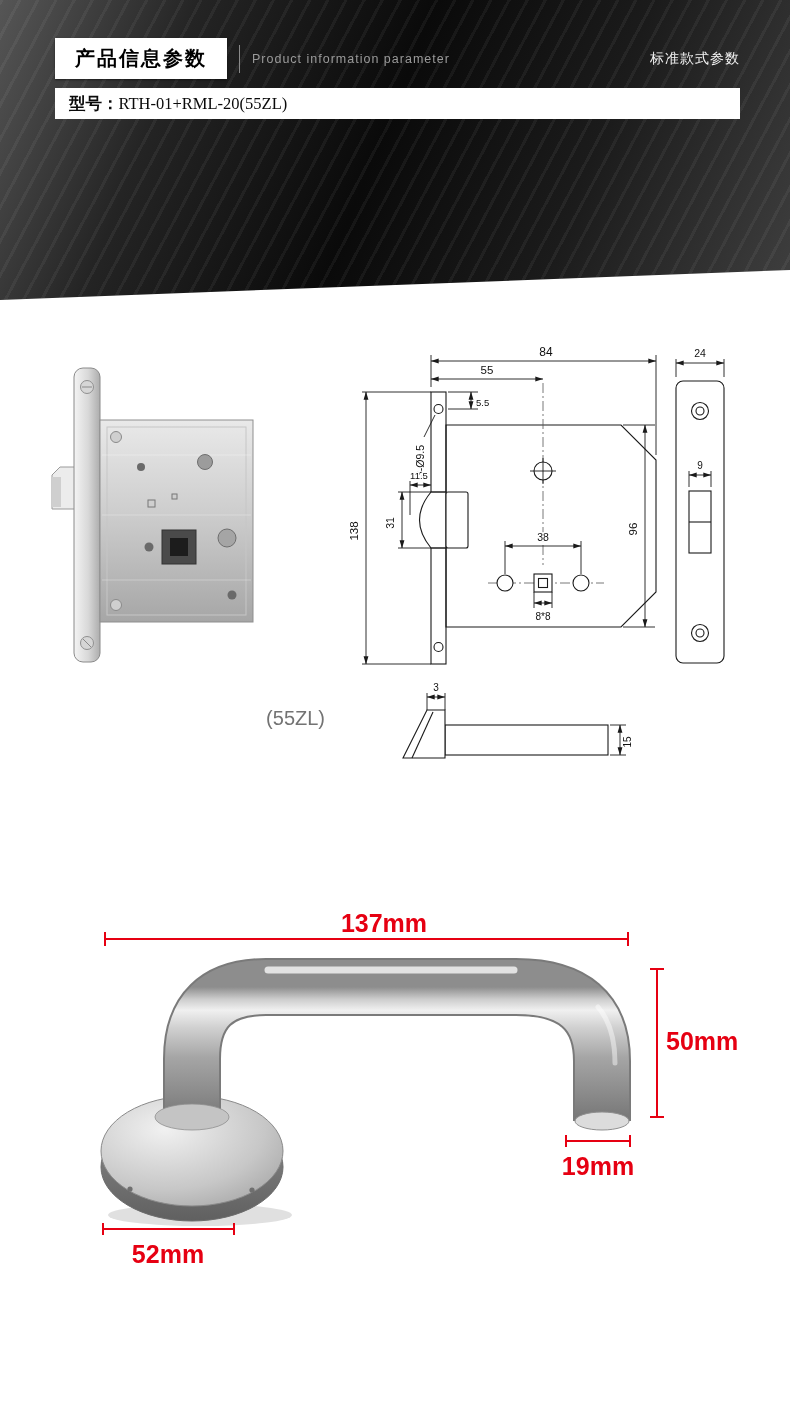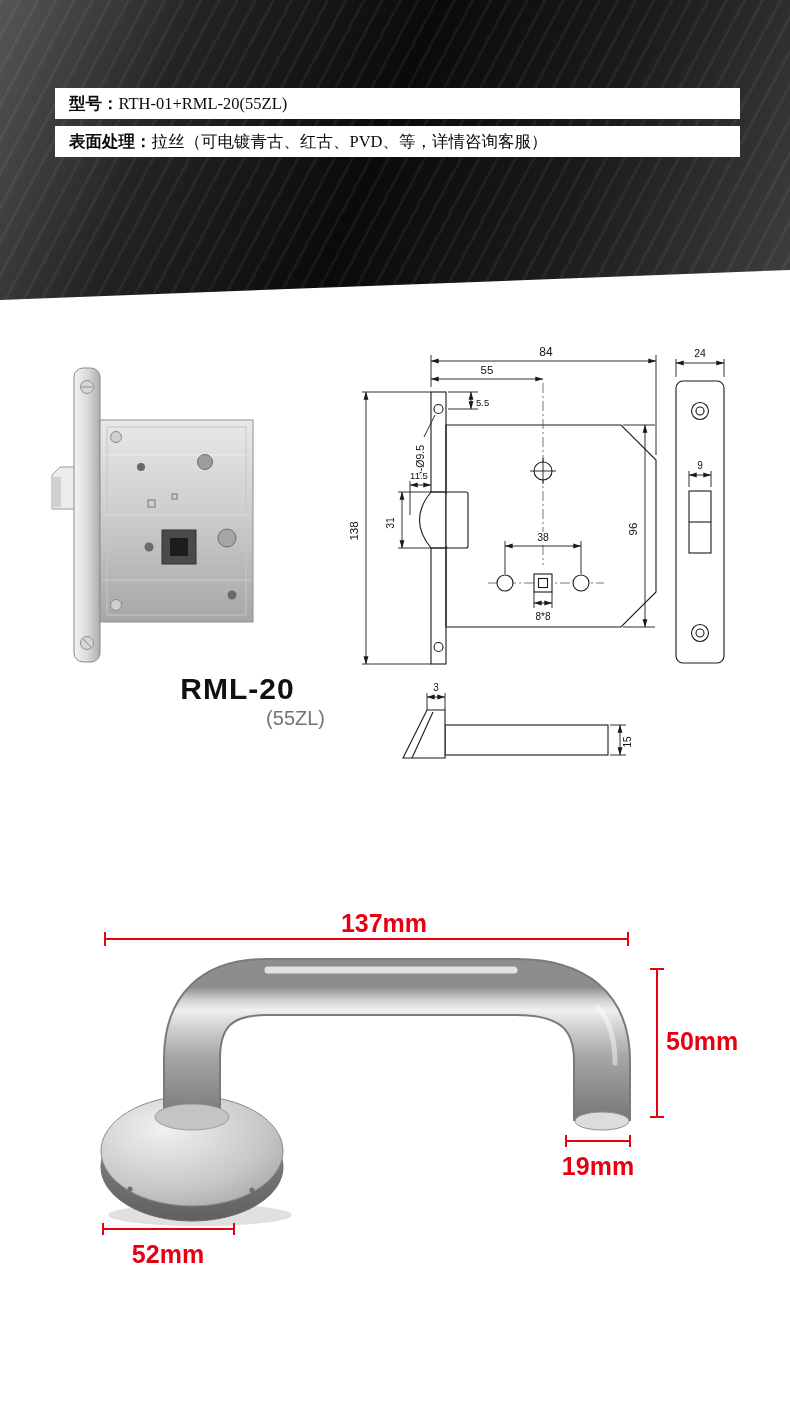--- a/index.html
+++ b/index.html
@@ -45,27 +45,30 @@
   .handle-photo { position:absolute; top:895px; left:0; width:780px; height:506px; }
   .red-dim { stroke:#e60012; stroke-width:2; fill:none; }
   .red-txt { fill:#e60012; font-size:25px; font-weight:bold; }
 </style>
 </head>
 <body>
 
 <div class="page">
 
   <div class="banner">
+    <div class="hdr">
+      <div class="title-box">产品信息参数</div>
+      <div class="hdr-divider"></div>
+      <div class="subtitle">Product information parameter</div>
+      <div class="right-note">标准款式参数</div>
+    </div>
 
     <div class="specs">
       <div class="spec-row light">
         <span class="spec-label">型号：</span><span class="spec-value">RTH-01+RML-20(55ZL)</span>
-      </div>
-      <div class="spec-row light">
-        <span class="spec-label">表面处理：</span><span class="spec-value">拉丝（可电镀青古、红古、PVD、等，详情咨询客服）</span>
       </div>
     </div>
   </div>
 
   <div class="drawings">
     <svg width="790" height="600" viewBox="0 0 790 600">
       <defs>
         <marker id="ar" viewBox="0 0 10 6" markerWidth="9" markerHeight="6" refX="9.5" refY="3" orient="auto-start-reverse">
           <path d="M0 0 L10 3 L0 6 Z" fill="#1a1a1a"></path>
         </marker>
@@ -203,21 +206,20 @@
         <line x1="427" y1="402" x2="445" y2="402" class="dim" marker-start="url(#ar)" marker-end="url(#ar)"></line>
         <text x="436" y="396" text-anchor="middle" font-size="10" class="dt">3</text>
 
         <line x1="610" y1="430" x2="626" y2="430" class="dim"></line>
         <line x1="610" y1="460" x2="626" y2="460" class="dim"></line>
         <line x1="620" y1="430" x2="620" y2="460" class="dim" marker-start="url(#ar)" marker-end="url(#ar)"></line>
         <text x="631" y="447" text-anchor="middle" font-size="10" class="dt" transform="rotate(-90 631 447)">15</text>
       </g>
     </svg>
 
-    <div class="model-name">RML-20</div>
     <div class="model-variant">(55ZL)</div>
   </div>
 
   <div class="handle-photo">
     <svg width="790" height="506" viewBox="0 0 790 506">
       <defs>
         <linearGradient id="gTube" x1="0" y1="0" x2="0" y2="1">
           <stop offset="0" stop-color="#8d8d8d"></stop>
           <stop offset="0.09" stop-color="#cdcdcd"></stop>
           <stop offset="0.17" stop-color="#f0f0f0"></stop>

